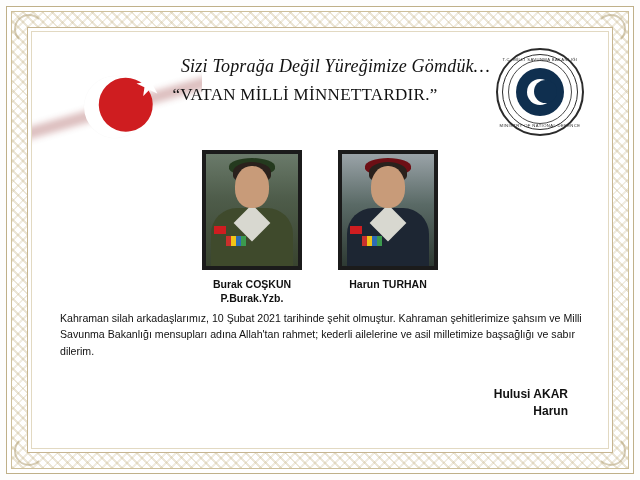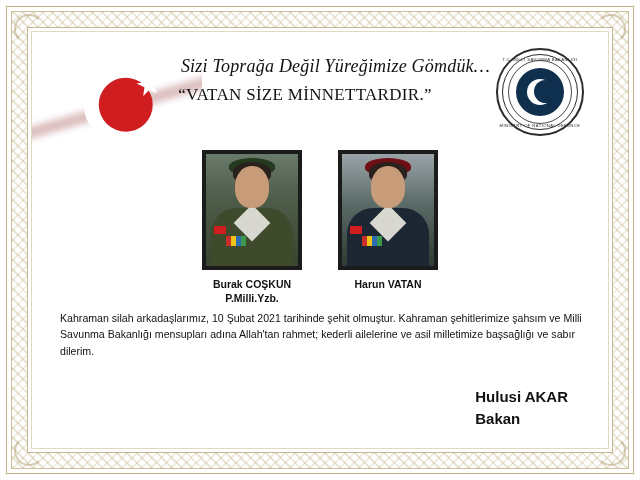--- a/index.html
+++ b/index.html
@@ -361,22 +361,22 @@
     top: 310px;
     font-size: 10.6px;
     line-height: 1.55;
     color: #111111;
     text-align: left;
   }
   .signature {
     position: absolute;
     right: 72px;
     top: 386px;
-    text-align: left;
-    font-size: 15px;
+    text-align: right;
+    font-size: 12px;
     font-weight: bold;
     color: #111111;
     line-height: 1.45;
   }
 </style>
 </head>
 <body>
 
 <div id="poster">
 
@@ -407,57 +407,57 @@
     <div class="ring2"></div>
     <div class="ring3"></div>
     <div class="toptext">T.C. MİLLİ SAVUNMA BAKANLIĞI</div>
     <div class="bottext">MINISTRY OF NATIONAL DEFENCE</div>
     <div class="core">
       <div class="cres"></div>
     </div>
   </div>
 
   <div class="headline">Sizi Toprağa Değil Yüreğimize Gömdük…</div>
-  <div class="subheadline">“VATAN SİZE MİNNETTARDIR.”</div>
+  <div class="subheadline">“VATAN MİLLİ MİNNETTARDIR.”</div>
 
   <div class="portraits">
 
     <div class="person">
       <div class="photo-frame">
         <div class="photo-inner">
           <div class="p-body"></div>
           <div class="p-collar"></div>
           <div class="p-beret green"></div>
           <div class="p-hair"></div>
           <div class="p-head"></div>
           <div class="p-flagpatch"></div>
           <div class="p-medals"></div>
         </div>
       </div>
       <div class="p-name">Burak COŞKUN</div>
-      <div class="p-rank">P.Milli.Yzb.</div>
+      <div class="p-rank">P.Burak.Yzb.</div>
     </div>
 
     <div class="person">
       <div class="photo-frame">
         <div class="photo-inner p2">
           <div class="p-body navy"></div>
           <div class="p-collar"></div>
           <div class="p-beret"></div>
           <div class="p-hair"></div>
           <div class="p-head"></div>
           <div class="p-flagpatch"></div>
           <div class="p-medals"></div>
         </div>
       </div>
-      <div class="p-name">Harun VATAN</div>
+      <div class="p-name">Harun TURHAN</div>
     </div>
 
   </div>
 
   <div class="message">Kahraman silah arkadaşlarımız, 10 Şubat 2021 tarihinde şehit olmuştur. Kahraman şehitlerimize şahsım ve Milli Savunma Bakanlığı mensupları adına Allah'tan rahmet; kederli ailelerine ve asil milletimize başsağlığı ve sabır dilerim.</div>
 
   <div class="signature">
     <div>Hulusi AKAR</div>
-    <div>Bakan</div>
+    <div>Harun</div>
   </div>
 
 </div>
 
 </body></html>

